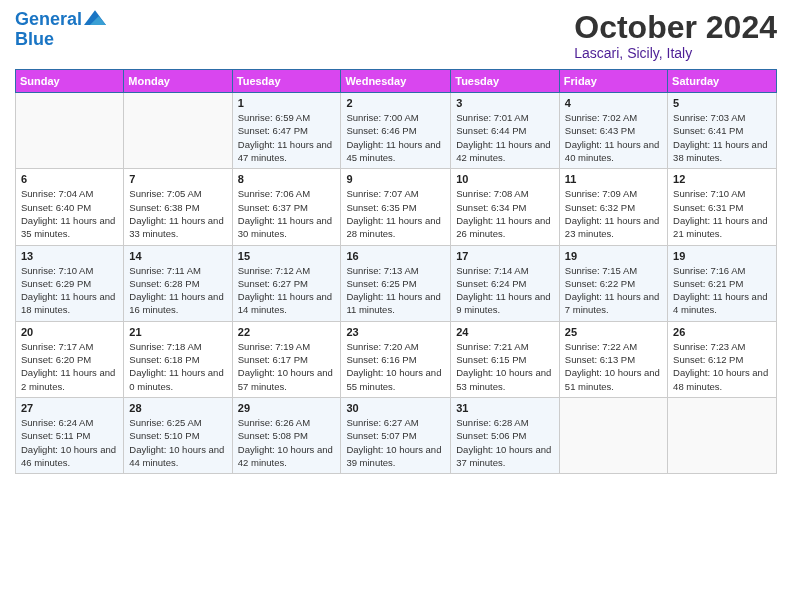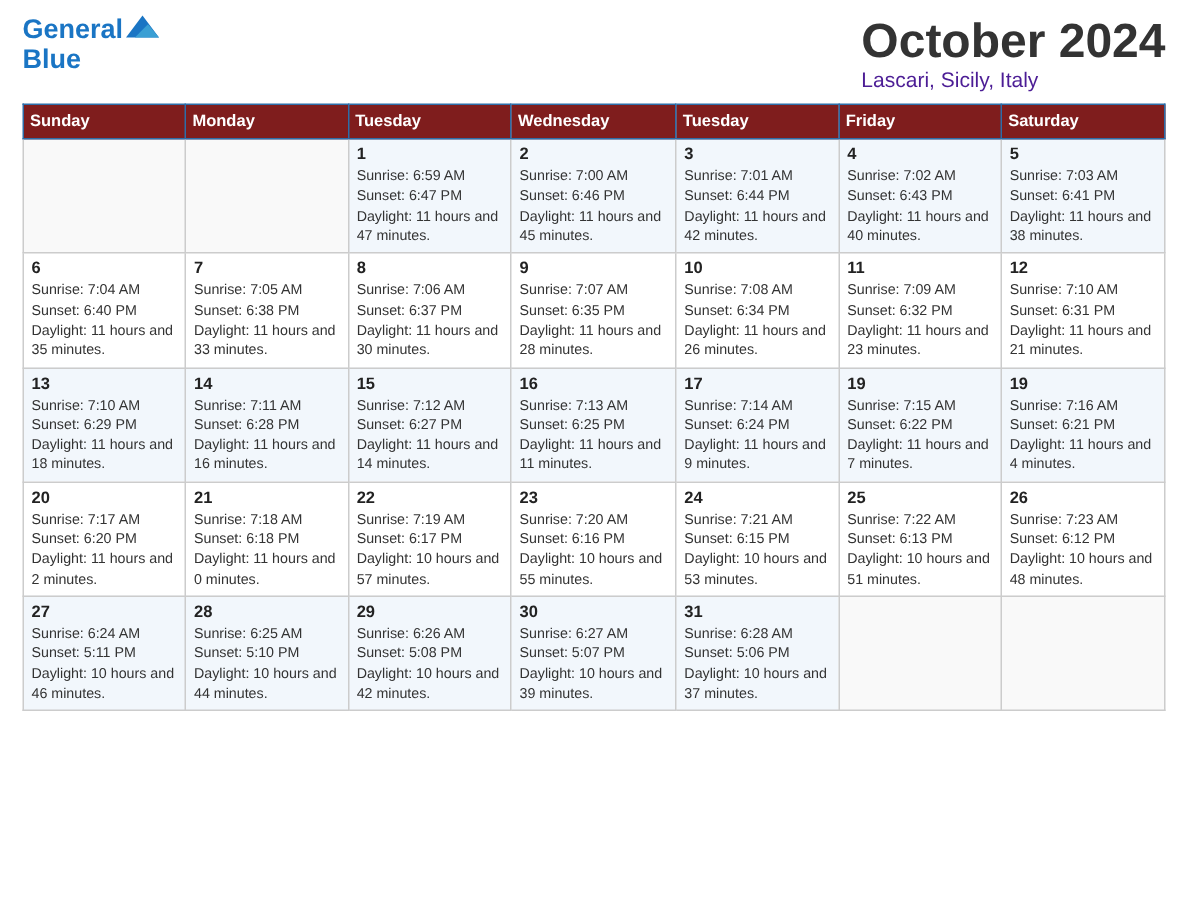--- a/index.html
+++ b/index.html
@@ -53,21 +53,21 @@
     .location {
       font-size: 14px;
       color: #4c1d95;
     }
     table {
       width: 100%;
       border-collapse: collapse;
       font-size: 10px;
     }
     thead th {
-      background: #7f1d1d;
+      background: #d946ef;
       color: #fff;
       padding: 5px 4px;
       text-align: left;
       font-size: 11px;
       font-weight: bold;
       border: 1px solid #2d6da8;
     }
     tbody tr {
       vertical-align: top;
     }

